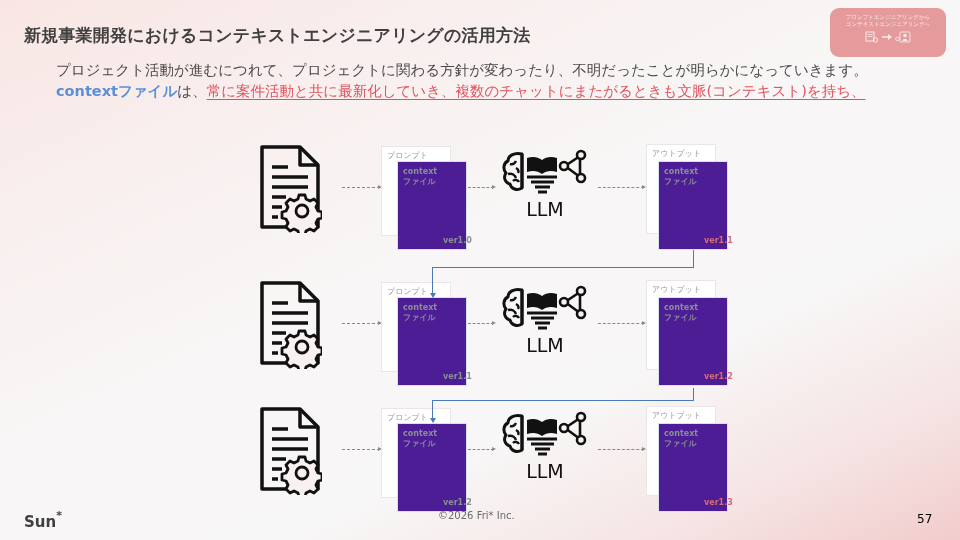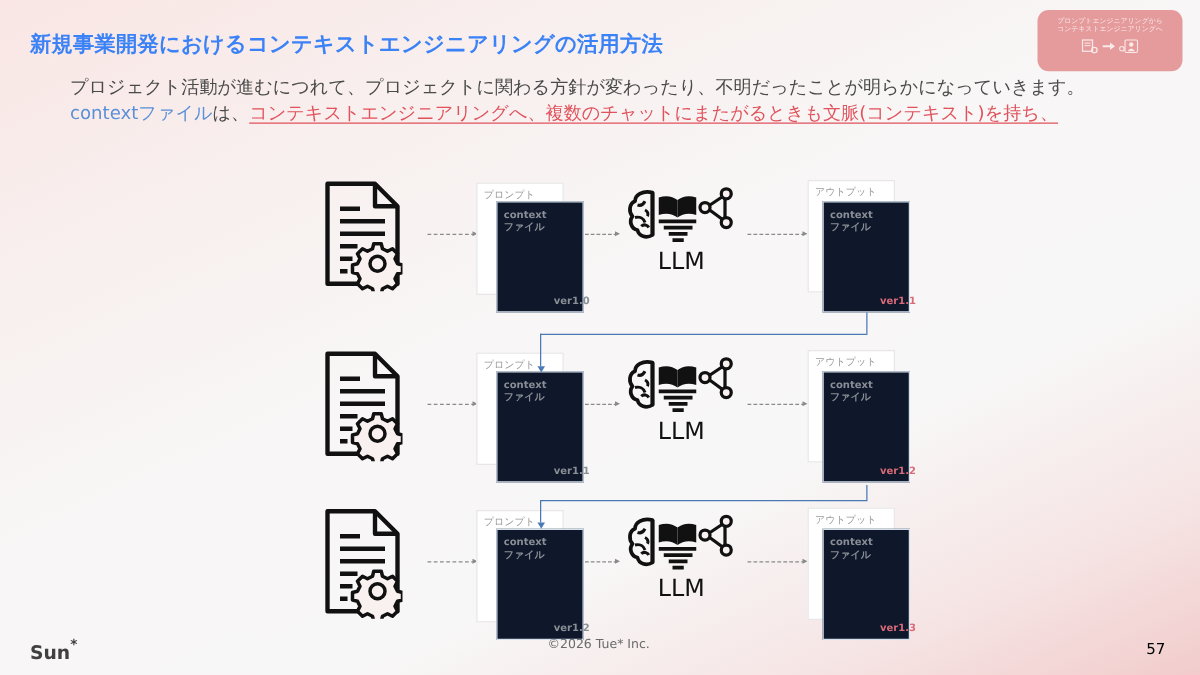--- a/index.html
+++ b/index.html
@@ -7,51 +7,51 @@
   body {
     font-family: "DejaVu Sans", "Liberation Sans", sans-serif;
     position: relative;
     background: linear-gradient(155deg, #f9e6e4 0%, #f8efee 22%, #f8f6f6 45%, #f8f7f7 68%, #f6e5e5 85%, #f2cccc 100%);
     color: #3a3a3a;
   }
   .slide { position: absolute; left: 0; top: 0; width: 960px; height: 540px; }
 
   .title {
     position: absolute; left: 24px; top: 24px;
-    font-size: 17px; font-weight: bold; color: #3b82f6; letter-spacing: 0.2px;
+    font-size: 17px; font-weight: bold; color: #404040; letter-spacing: 0.2px;
   }
   .badge {
     position: absolute; left: 830px; top: 8px; width: 116px; height: 49px;
     background: #e59a9b; border-radius: 9px;
     display: flex; flex-direction: column; align-items: center; padding-top: 6px;
   }
   .badge-line { font-size: 5.5px; color: #fbe9e9; line-height: 7px; white-space: nowrap; }
   .badge-icons { margin-top: 3px; display: flex; align-items: center; gap: 3px; }
 
   .intro {
     position: absolute; left: 24px; top: 60px; width: 930px;
     font-size: 14.5px; line-height: 21px; color: #4a4a4a; white-space: nowrap; margin-left: 32px;
   }
-  .intro .ctx { color: #5b8fd8; font-weight: normal; }
+  .intro .ctx { color: #5b8fd8; font-weight: bold; }
   .intro .hl { color: #e0525c; text-decoration: underline; text-underline-offset: 3px; }
 
   
   .doc-icon { position: absolute; width: 64px; height: 90px; }
   .conn { position: absolute; border-top: 1px dashed #8a8a8a; height: 0; }
   .conn::after {
     content: ""; position: absolute; right: -2px; top: -3px;
     border-left: 4px solid #8a8a8a; border-top: 2.5px solid transparent; border-bottom: 2.5px solid transparent;
   }
   .back-card {
     position: absolute; width: 70px; height: 90px; background: #ffffff;
     border: 1px solid #e8e6e6;
   }
   .back-card .lbl { position: absolute; left: 5px; top: 3px; font-size: 8px; color: #9a9a9a; white-space: nowrap; }
   .front-card {
-    position: absolute; width: 70px; height: 89px; background: #0f172a;
+    position: absolute; width: 70px; height: 89px; background: #4c1d95;
     border: 1px solid #d5e2ee;
   }
   .front-card .l1 { position: absolute; left: 5px; top: 5px; font-size: 8px; color: #8a8f96; font-weight: bold; line-height: 10px; }
   .front-card .ver { position: absolute; left: 5px; bottom: 4px; font-size: 8px; color: #8a8f96; font-weight: bold; margin-left: 40px; }
   .front-card .ver.out { color: #d96a78; }
   .llm { position: absolute; width: 90px; height: 80px; }
   .llm-text {
     position: absolute; left: 0; top: 50px; width: 90px; text-align: center;
     font-family: "DejaVu Sans", sans-serif; font-weight: normal; font-size: 19px; color: #111;
     letter-spacing: 0px;
@@ -93,21 +93,21 @@
         <rect x="5" y="1" width="10" height="10" rx="1" fill="none" stroke="#fbe9e9" stroke-width="0.9"></rect>
         <circle cx="10" cy="4.5" r="1.8" fill="#fbe9e9"></circle>
         <path d="M7 10 Q10 5.5 13 10 Z" fill="#fbe9e9"></path>
       </svg>
     </div>
   </div>
 
   <div class="intro">
     <div>プロジェクト活動が進むにつれて、プロジェクトに関わる方針が変わったり、不明だったことが明らかになっていきます。</div>
     <div>
-      <span class="ctx">contextファイル</span><span>は、</span><span class="hl">コンテキストエンジニアリングへ、複数のチャットにまたがるときも文脈(コンテキスト)を持ち、</span>
+      <span class="ctx">contextファイル</span><span>は、</span><span class="hl">常に案件活動と共に最新化していき、複数のチャットにまたがるときも文脈(コンテキスト)を持ち、</span>
     </div>
   </div>
 
   <div id="diagram">
   <div>
     <svg class="doc-icon" viewBox="0 0 64 90" style="left: 258px; top: 143px;">
       <path d="M4 4 H42 L60 22 V84 H4 Z" fill="none" stroke="#111" stroke-width="3.5" stroke-linejoin="round"></path>
       <path d="M42 4 V22 H60" fill="none" stroke="#111" stroke-width="3.5" stroke-linejoin="round"></path>
       <line x1="14" y1="24" x2="30" y2="24" stroke="#111" stroke-width="3.5"></line>
       <line x1="14" y1="34" x2="50" y2="34" stroke="#111" stroke-width="3.5"></line>
@@ -284,15 +284,15 @@
   <div class="flow-line" style="left:432px; top:267px; width:262px; height:0; border-width:1.5px 0 0 0;"></div>
   <div class="flow-line" style="left:432px; top:267px; width:0; height:26px; border-width:0 0 0 1.5px;"></div>
   <div class="arrowhead" style="left:430px; top:293px;"></div>
 
   <div class="flow-line" style="left:693px; top:388px; width:0; height:12px; border-width:0 0 0 1.5px;"></div>
   <div class="flow-line" style="left:432px; top:400px; width:262px; height:0; border-width:1.5px 0 0 0;"></div>
   <div class="flow-line" style="left:432px; top:400px; width:0; height:18px; border-width:0 0 0 1.5px;"></div>
   <div class="arrowhead" style="left:430px; top:418px;"></div>
 
   <div class="logo"><span>Sun</span><sup>*</sup></div>
-  <div class="copyright">©2026 Tue* Inc.</div>
+  <div class="copyright">©2026 Fri* Inc.</div>
   <div class="page-num">57</div>
 </div>
 
 </body></html>

